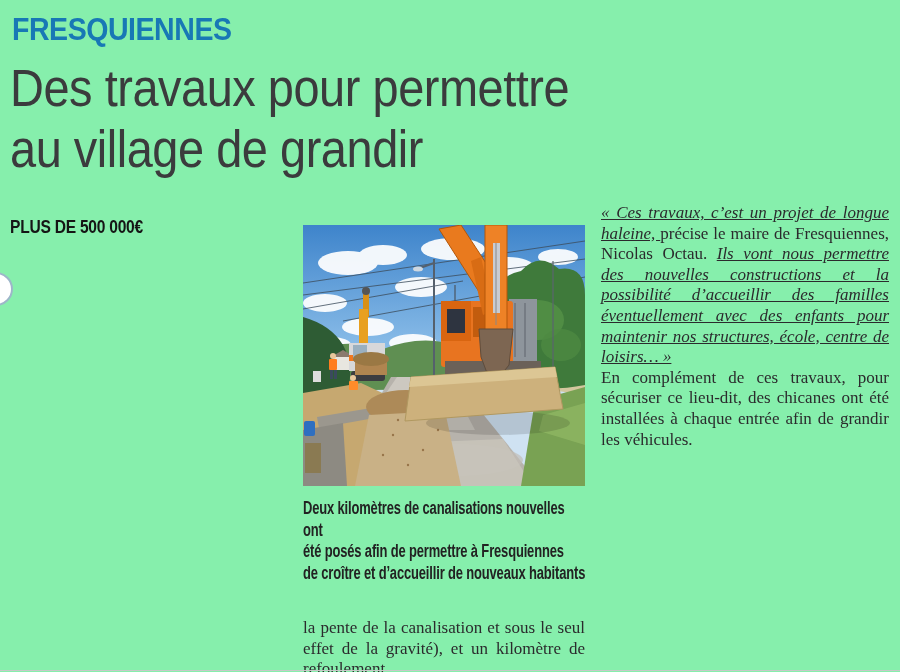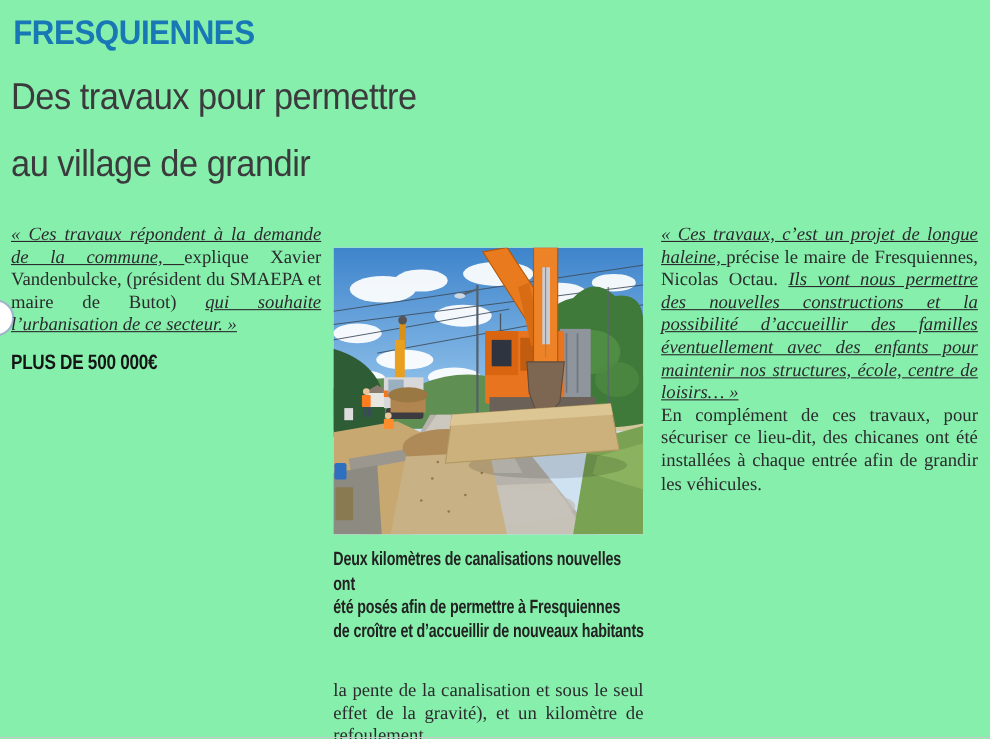--- a/index.html
+++ b/index.html
@@ -10,21 +10,21 @@
   }
   .kicker {
     position:absolute; left:12px; top:12px;
     font-family:"Liberation Sans", sans-serif; font-weight:700;
     font-size:31px; color:#1878b5; letter-spacing:-0.5px;
     transform:scaleX(0.92); transform-origin:left top; white-space:nowrap;
   }
   .headline {
     position:absolute; left:10px; top:58px; width:860px;
     font-family:"Liberation Sans", sans-serif; font-weight:400;
-    font-size:34px; line-height:61px; color:#3b3b3d; letter-spacing:-0.5px;
+    font-size:51px; line-height:61px; color:#3b3b3d; letter-spacing:-0.5px;
   }
   .headline .hl-line { display:block; transform:scaleX(0.92); transform-origin:left top; white-space:nowrap; }
   .col { position:absolute; font-size:17px; line-height:20.6px; text-align:justify; hyphens:auto; }
   .col-left  { left:10px;  top:203px; width:282px; }
   .col-mid   { left:303px; top:225px; width:282px; text-align:left; }
   .col-right { left:601px; top:203px; width:288px; }
   .para { text-align:justify; }
   .it { font-style:italic;text-decoration:underline; }
   .subhead {
     margin-top:14px; margin-bottom:2px;
@@ -54,21 +54,20 @@
   <div class="kicker">FRESQUIENNES</div>
 
   <h1 class="headline">
     <span class="hl-line">Des travaux pour permettre</span>
     <span class="hl-line">au village de grandir</span>
   </h1>
 
   <div class="edge-circle"></div>
 
   <div class="col col-left">
-    <p class="para"><span class="it">«&nbsp;Ces travaux répondent à la demande de la commune, </span><span>explique Xavier Vandenbulcke, (président du SMAEPA et maire de Butot) </span><span class="it">qui souhaite l’urbanisation de ce secteur.&nbsp;»</span></p>
     <h2 class="subhead">PLUS DE 500&nbsp;000€</h2>
   </div>
 
   <div class="col col-mid">
     <div class="photo-frame">
       <svg width="282" height="261" viewBox="0 0 282 261" xmlns="http://www.w3.org/2000/svg">
         <defs>
           <linearGradient id="sky" x1="0" y1="0" x2="0" y2="1">
             <stop offset="0" stop-color="#3e84cb"></stop>
             <stop offset="1" stop-color="#9ccaef"></stop>

